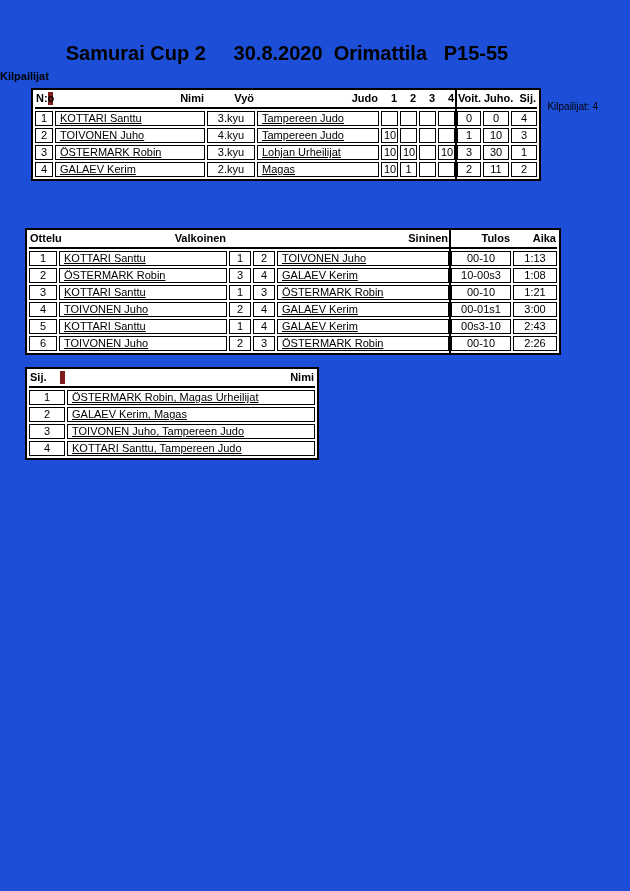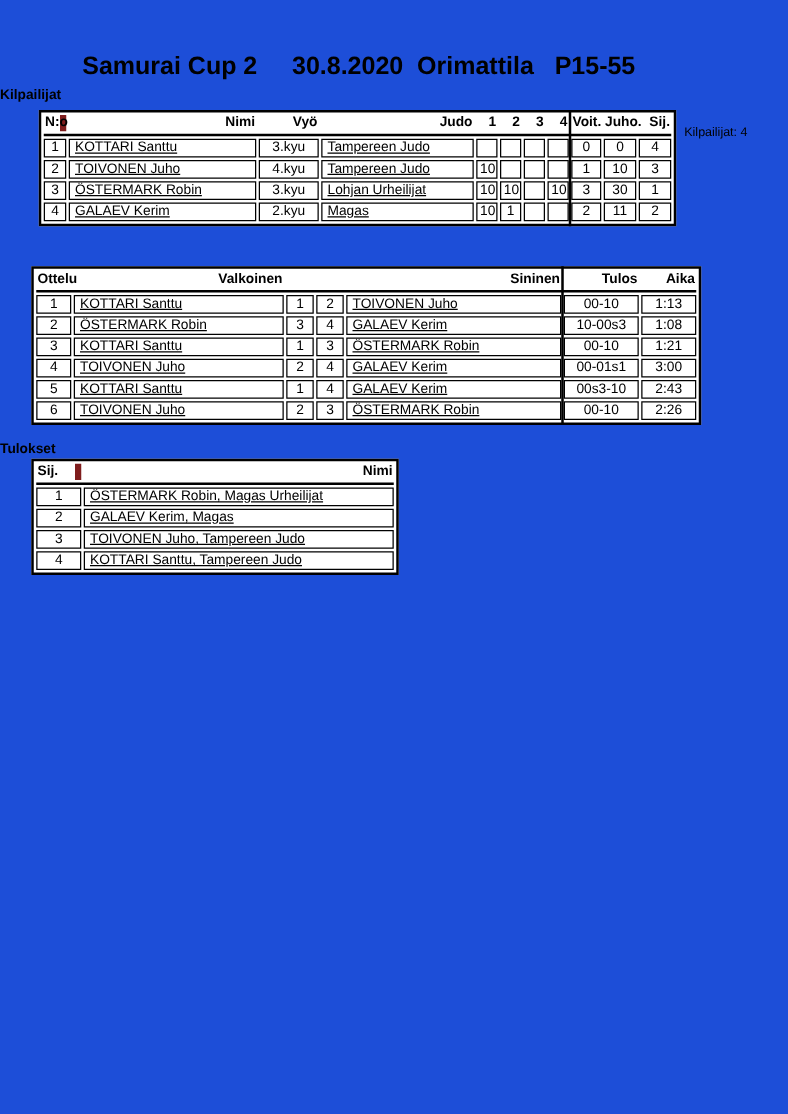--- a/index.html
+++ b/index.html
@@ -73,21 +73,21 @@
   table.grid td.sep {
     height: 2px;
     background: #000;
     padding: 0;
     border: none;
     line-height: 2px;
     font-size: 0;
   }
   .t1 { left: 31px; top: 88px; }
   .t1 table { width: 510px; }
-  .t2 { left: 25px; top: 213px; }
+  .t2 { left: 25px; top: 228px; }
   .t2 table { width: 536px; }
   .t3 { left: 25px; top: 367px; }
   .t3 table { width: 294px; }
   .vline {
     position: absolute;
     top: 0; bottom: 0;
     width: 2px;
     background: #000;
   }
   .t1 .vline { left: 424px; }
@@ -269,21 +269,20 @@
         <td class="c">3</td>
         <td class="c left">ÖSTERMARK Robin</td>
         <td class="c">00-10</td>
         <td class="c">2:26</td>
       </tr>
     </tbody>
       </table>
     <div class="vline"></div>
   </div>
 
-  <div class="seclabel lbl-tulokset">Tulokset</div>
 
   <div class="tblwrap t3">
     <table class="grid">
       <colgroup>
         <col style="width:36px">
           <col style="width:248px">
       </colgroup>
       <tbody>
           <tr>
         <th class="th-first th-sep">Sij.</th>

